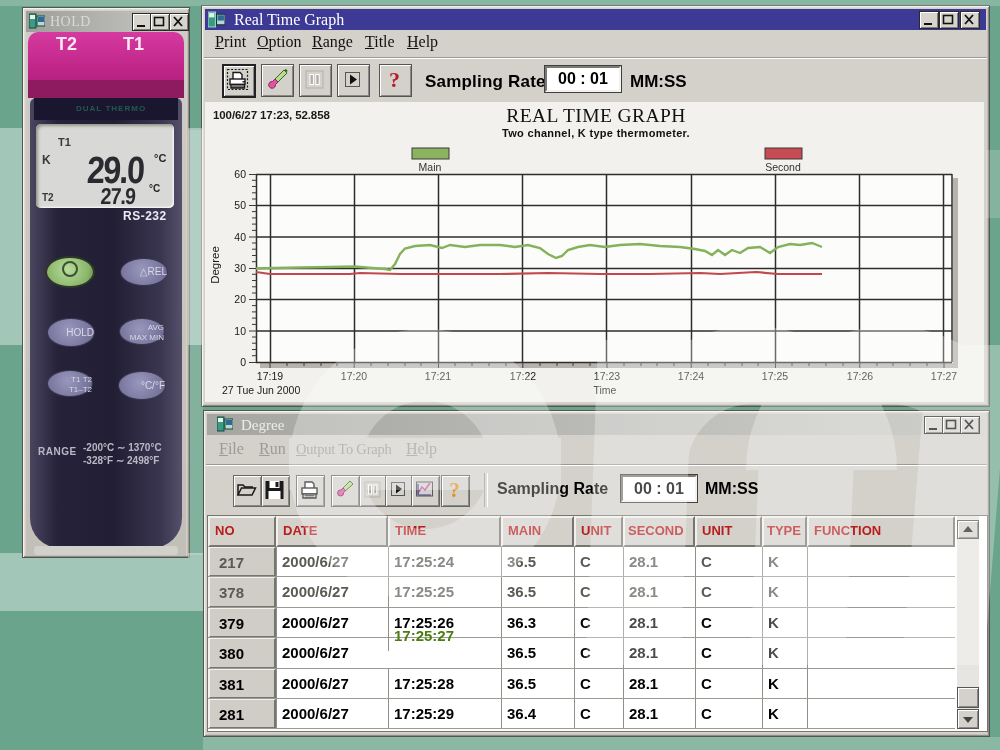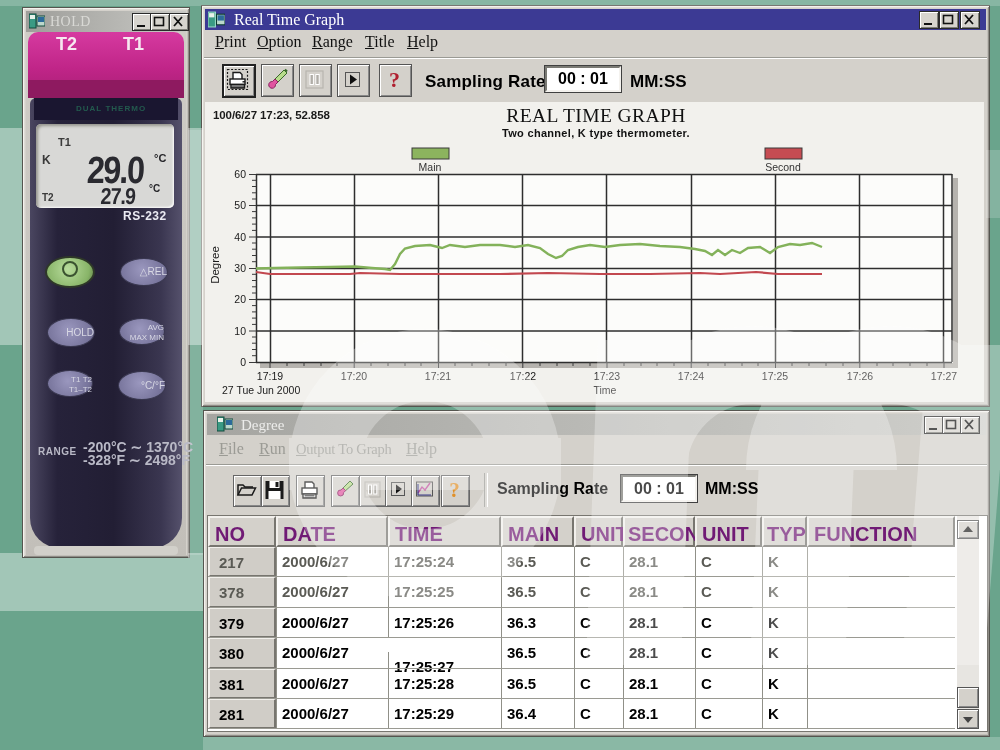--- a/index.html
+++ b/index.html
@@ -7,21 +7,21 @@
 .abs{position:absolute}
 .win{position:absolute;background:#d4d1cb;border:1px solid #55554f;box-shadow:inset 1px 1px 0 #f4f2ee, inset -1px -1px 0 #8e8c86, inset 2px 2px 0 #dedbd5, inset -2px -2px 0 #c2bfb9}
 .tbar{position:absolute;left:3px;right:3px;top:3px;height:21px}
 .tbtn{position:absolute;top:2px;width:18px;height:16px;background:#d7d4ce;border:1px solid #2a2a2a;box-shadow:inset 1px 1px 0 #fff, inset -1px -1px 0 #7e7e78}
 .tbtn svg{position:absolute;left:0;top:0}
 .menu{font-family:"Liberation Serif",serif;font-size:16px;color:#111}
 .tbtn31{position:absolute;width:31px;height:31px;background:#d4d1cb;border:1px solid #555;box-shadow:inset 1px 1px 0 #fff, inset -1px -1px 0 #888}
 .tbtn27{position:absolute;width:27px;height:30px;background:#d4d1cb;border:1px solid #666;box-shadow:inset 1px 1px 0 #fff, inset -1px -1px 0 #888}
 .fl{font-family:"Liberation Serif",serif}
 .oval{position:absolute;border-radius:50%;text-align:right;color:#d8d8e4}
-.hdr{position:absolute;top:0;height:100%;background:#d4d1cb;border-top:2px solid #f2f0ec;border-left:2px solid #f2f0ec;border-right:2px solid #77756f;border-bottom:2px solid #77756f;box-sizing:border-box;font-weight:bold;font-size:20px;color:#701a75;padding:5px 0 0 5px;letter-spacing:0px}
+.hdr{position:absolute;top:0;height:100%;background:#d4d1cb;border-top:2px solid #f2f0ec;border-left:2px solid #f2f0ec;border-right:2px solid #77756f;border-bottom:2px solid #77756f;box-sizing:border-box;font-weight:bold;font-size:13px;color:#b91c1c;padding:5px 0 0 5px;letter-spacing:0px}
 .nocell{position:absolute;left:0;width:68px;background:#d0cdc7;border-top:1px solid #f2f0ec;border-left:2px solid #f2f0ec;border-right:2px solid #77756f;border-bottom:2px solid #77756f;box-sizing:border-box;font-weight:bold;font-size:15px;padding:6px 0 0 9px}
 .dcell{position:absolute;font-weight:bold;font-size:15px;padding:6px 0 0 5px;border-left:1px solid #909088;box-sizing:border-box}
 </style>
 </head>
 <body>
 
 <div id="panelwin" class="win" style="left:22px;top:7px;width:166px;height:549px;z-index:10">
   <div class="tbar" style="background:linear-gradient(90deg,#9e9e9a,#c9c9c5)">
     <svg class="abs" style="left:3px;top:2px" width="16" height="16" viewBox="0 0 16 16">
         <rect x="0" y="1" width="7" height="14" fill="#3a9a84" stroke="#104a3c"></rect>
@@ -73,21 +73,21 @@
     <div class="abs" style="left:36px;top:229px;width:12px;height:12px;border:2px solid #3a5230;border-radius:50%"></div>
     <div class="oval" style="left:94px;top:226px;width:46px;height:26px;background:radial-gradient(circle at 45% 40%,#9a97be,#76739a 75%,#5a5878);border:1px solid #3a3850;font-size:10px;line-height:26px">△REL</div>
 
     <div class="oval" style="left:21px;top:286px;width:46px;height:27px;background:radial-gradient(circle at 45% 40%,#9a97be,#76739a 75%,#5a5878);border:1px solid #3a3850;font-size:10px;line-height:27px">HOLD</div>
     <div class="oval" style="left:93px;top:286px;width:46px;height:27px;background:radial-gradient(circle at 45% 40%,#9a97be,#76739a 75%,#5a5878);border:1px solid #3a3850;font-size:8px;line-height:10px;padding-top:4px;box-sizing:border-box">AVG<br>MAX&nbsp;MIN</div>
 
     <div class="oval" style="left:21px;top:338px;width:46px;height:27px;background:radial-gradient(circle at 45% 40%,#9a97be,#76739a 75%,#5a5878);border:1px solid #3a3850;font-size:8px;line-height:10px;padding-top:4px;box-sizing:border-box">T1&nbsp;T2<br>T1–T2</div>
     <div class="oval" style="left:92px;top:339px;width:46px;height:27px;background:radial-gradient(circle at 45% 40%,#9a97be,#76739a 75%,#5a5878);border:1px solid #3a3850;font-size:10px;line-height:27px">°C/°F</div>
 
     <div class="abs" style="left:12px;top:414px;color:#b9b9c6;font-size:10px;font-weight:bold;letter-spacing:0.5px">RANGE</div>
-    <div class="abs" style="left:57px;top:409px;color:#b9b9c6;font-size:14px;font-weight:bold;line-height:13px">-200°C&nbsp;∼&nbsp;1370°C<br>-328°F&nbsp;∼&nbsp;2498°F</div>
+    <div class="abs" style="left:57px;top:409px;color:#b9b9c6;font-size:10px;font-weight:bold;line-height:13px">-200°C&nbsp;∼&nbsp;1370°C<br>-328°F&nbsp;∼&nbsp;2498°F</div>
 
     <div class="abs" style="left:8px;top:514px;width:144px;height:9px;background:#d2d0ca;border-radius:4px"></div>
   </div>
 </div>
 
 <div id="graphwin" class="win" style="left:201px;top:5px;width:787px;height:400px;z-index:10">
   <div class="tbar" style="background:#3c3a94">
     <svg class="abs" style="left:3px;top:2px" width="17" height="17" viewBox="0 0 16 16">
         <rect x="0" y="1" width="7" height="14" fill="#3a9a84" stroke="#9adcc8"></rect>
         <rect x="1" y="2" width="5" height="4" fill="#e8f2ea"></rect>
@@ -368,21 +368,21 @@
         <div class="dcell" style="left:180px;top:60.8px;width:113px;height:30.4px;color:#000">17:25:26</div>
         <div class="dcell" style="left:293px;top:60.8px;width:73px;height:30.4px;color:#000">36.3</div>
         <div class="dcell" style="left:366px;top:60.8px;width:49px;height:30.4px;color:#000">C</div>
         <div class="dcell" style="left:415px;top:60.8px;width:72px;height:30.4px;color:#000">28.1</div>
         <div class="dcell" style="left:487px;top:60.8px;width:67px;height:30.4px;color:#000">C</div>
         <div class="dcell" style="left:554px;top:60.8px;width:45px;height:30.4px;color:#000">K</div>
         <div class="dcell" style="left:599px;top:60.8px;width:148px;height:30.4px;color:#000"></div>
         <div class="abs" style="left:0;top:90.2px;width:747px;height:1px;background:#9a9a92"></div>
         <div class="nocell" style="top:91.2px;height:30.4px">380</div>
         <div class="dcell" style="left:68px;top:91.2px;width:112px;height:30.4px;color:#000">2000/6/27</div>
-        <div class="dcell" style="left:180px;top:105px;width:113px;height:30.4px;color:#000000">17:25:27</div>
+        <div class="dcell" style="left:180px;top:74px;width:113px;height:30.4px;color:#4d7c0f">17:25:27</div>
         <div class="dcell" style="left:293px;top:91.2px;width:73px;height:30.4px;color:#000">36.5</div>
         <div class="dcell" style="left:366px;top:91.2px;width:49px;height:30.4px;color:#000">C</div>
         <div class="dcell" style="left:415px;top:91.2px;width:72px;height:30.4px;color:#000">28.1</div>
         <div class="dcell" style="left:487px;top:91.2px;width:67px;height:30.4px;color:#000">C</div>
         <div class="dcell" style="left:554px;top:91.2px;width:45px;height:30.4px;color:#000">K</div>
         <div class="dcell" style="left:599px;top:91.2px;width:148px;height:30.4px;color:#000"></div>
         <div class="abs" style="left:0;top:120.6px;width:747px;height:1px;background:#9a9a92"></div>
         <div class="nocell" style="top:121.6px;height:30.4px">381</div>
         <div class="dcell" style="left:68px;top:121.6px;width:112px;height:30.4px;color:#000">2000/6/27</div>
         <div class="dcell" style="left:180px;top:121.6px;width:113px;height:30.4px;color:#000">17:25:28</div>

